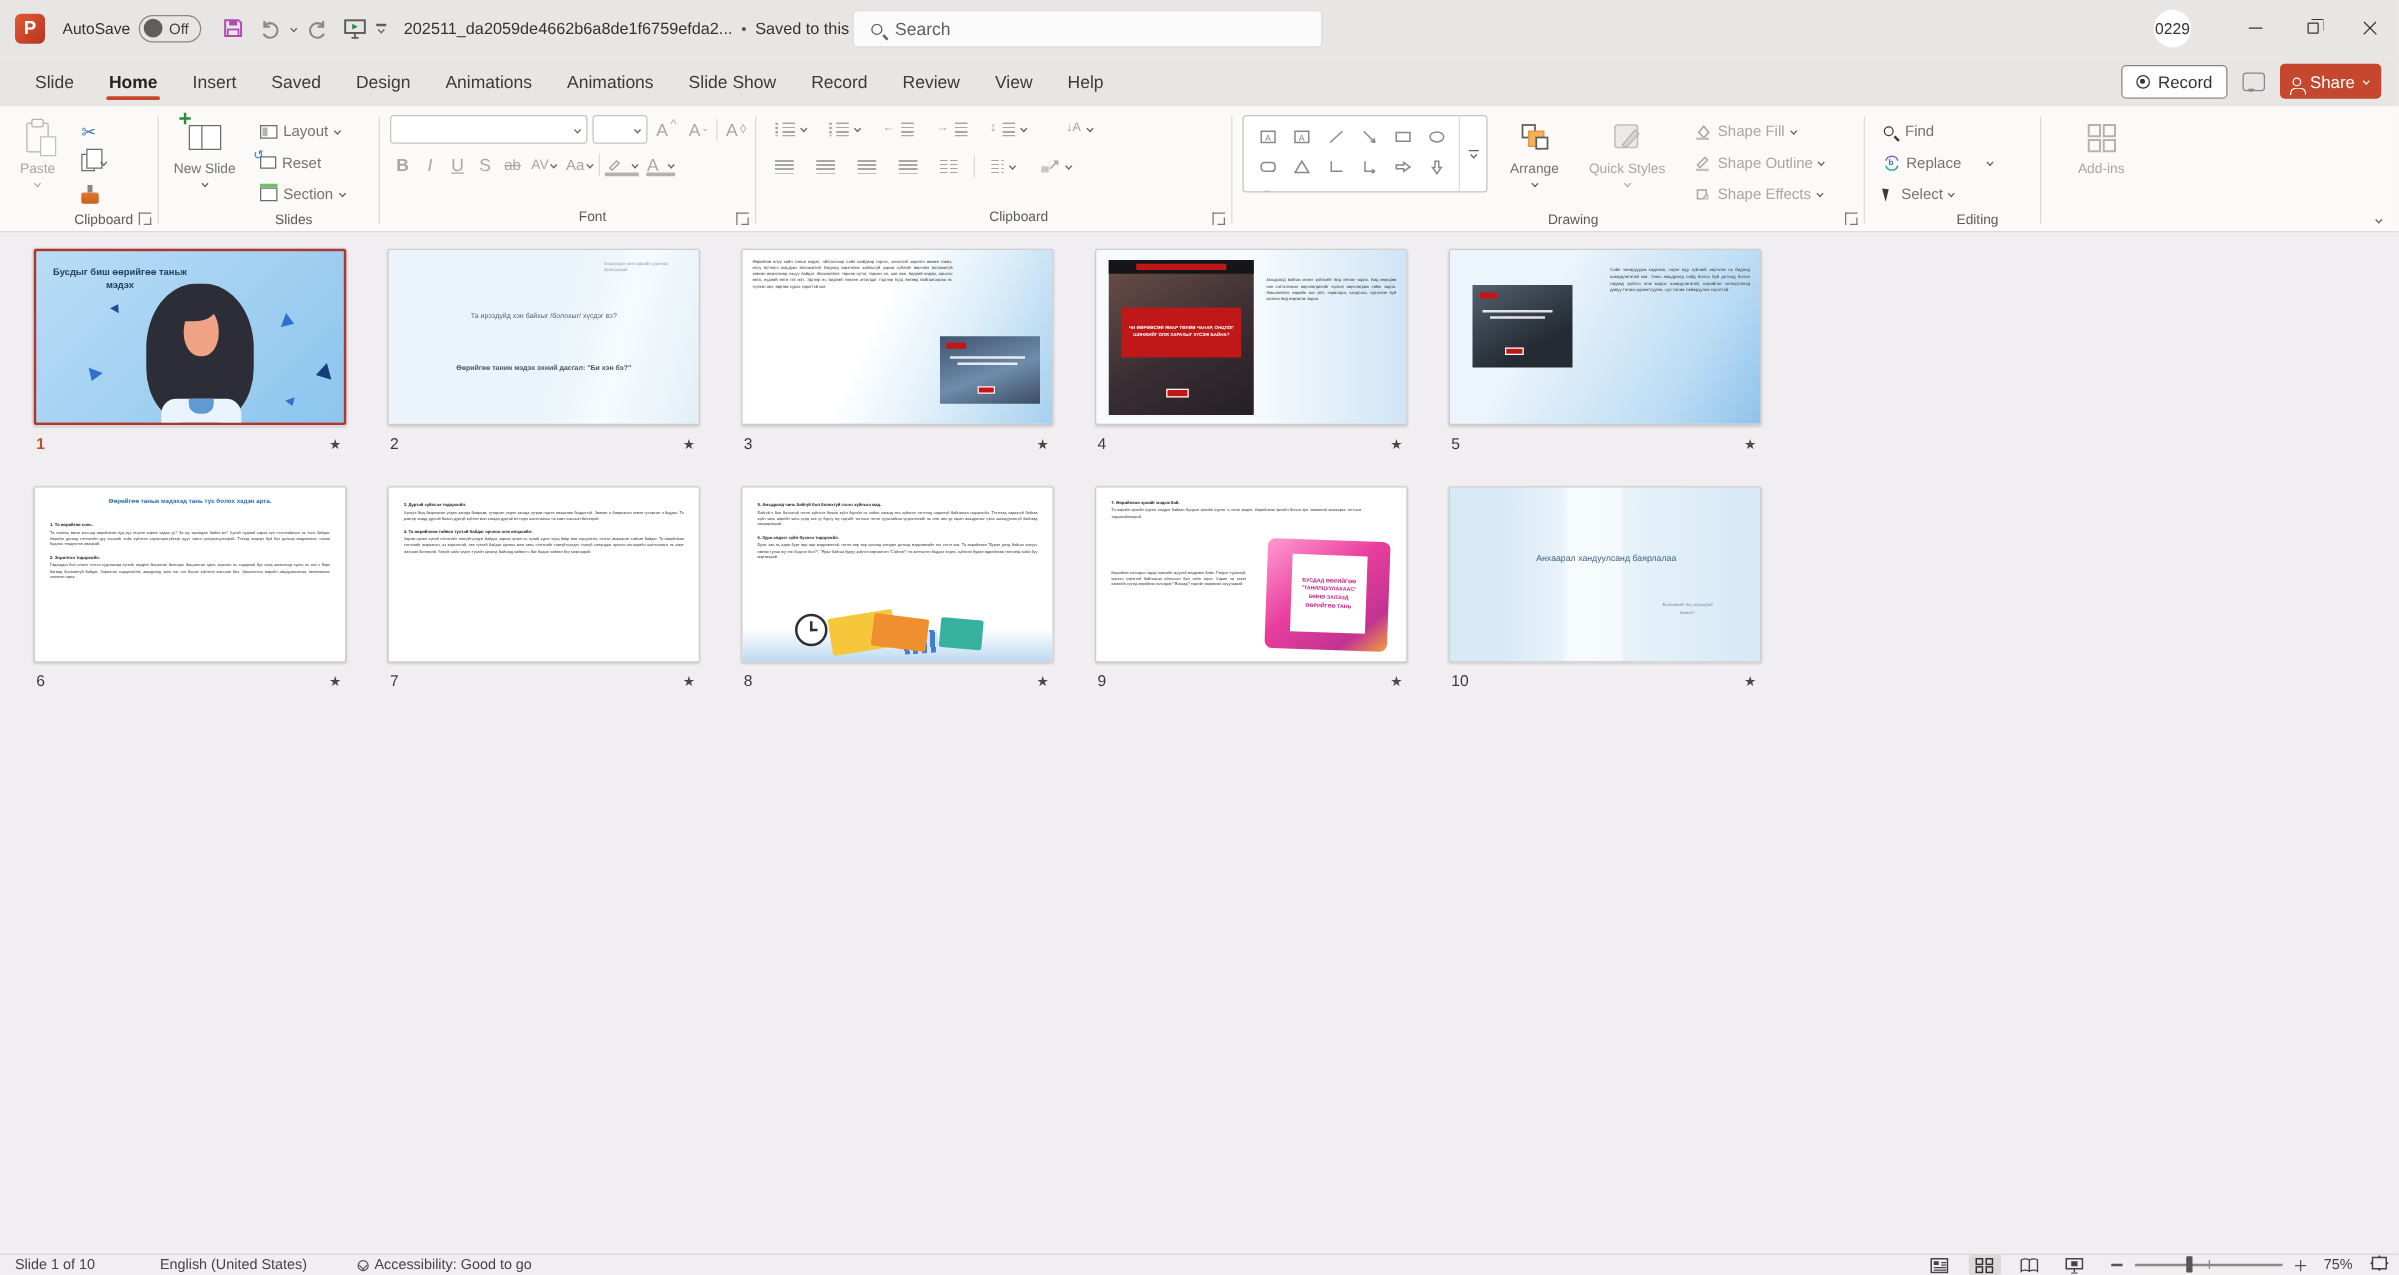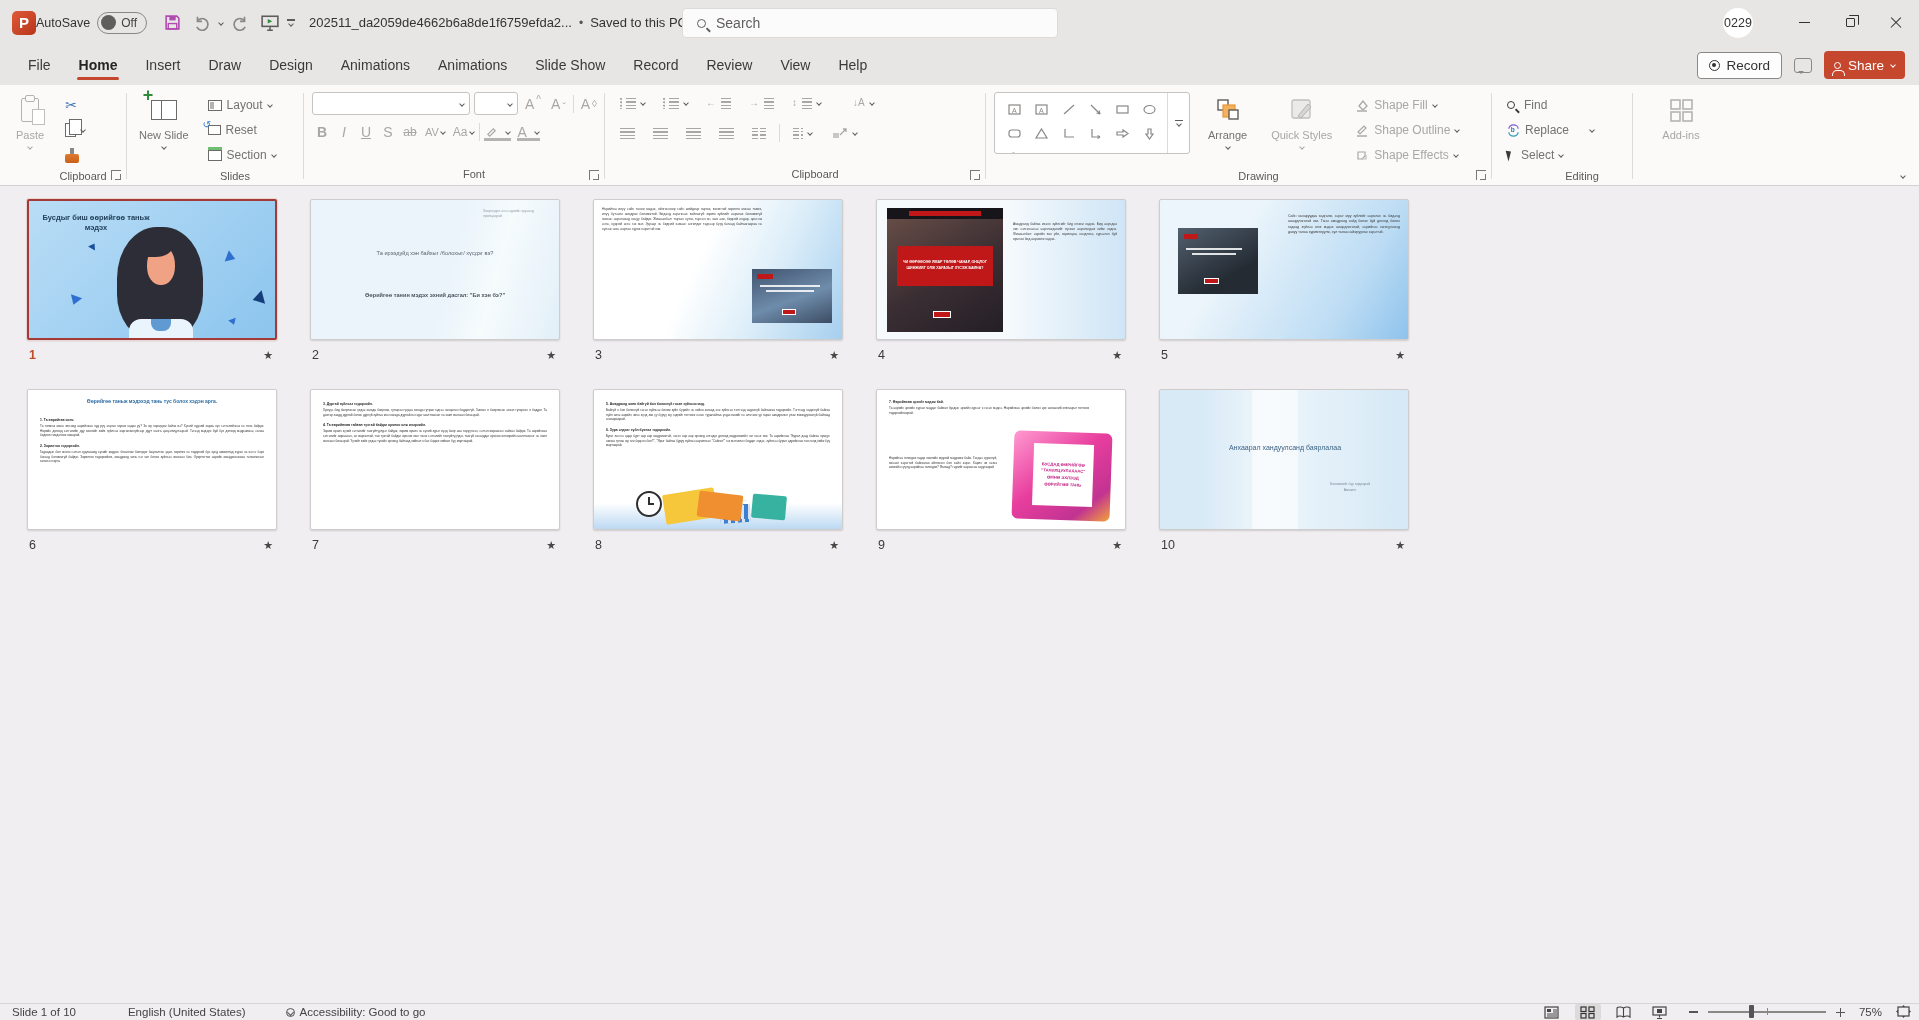--- a/index.html
+++ b/index.html
@@ -2,21 +2,21 @@
 <html><head>
 <meta charset="utf-8">
 <style>
   *{margin:0;padding:0;box-sizing:border-box;font-family:"Liberation Sans","DejaVu Sans",sans-serif;}
   html,body{width:1919px;height:1020px;overflow:hidden;background:#f0eef0;}
   .app{position:relative;width:1919px;height:1020px;}
 
   
   .titlebar{position:absolute;top:0;left:0;width:100%;height:45px;background:#e8e6e5;display:flex;align-items:center;}
   .pp-logo{width:24px;height:24px;margin-left:12px;border-radius:5px;background:linear-gradient(135deg,#e05a38,#b7351c);color:#fff;font-weight:bold;font-size:15px;display:flex;align-items:center;justify-content:center;}
-  .autosave{display:flex;align-items:center;gap:7px;font-size:12.5px;color:#333;}
+  .autosave{display:flex;align-items:center;gap:7px;margin-left:14px;font-size:12.5px;color:#333;}
   .as-pill{display:flex;align-items:center;gap:5px;border:1px solid #8a8886;border-radius:11px;height:22px;padding:0 9px 0 3px;font-size:12px;color:#444;background:transparent;}
   .as-knob{width:15px;height:15px;border-radius:50%;background:#605e5c;}
   .qat{display:flex;align-items:center;gap:4px;margin-left:12px;}
   .qat-btn{width:26px;height:26px;display:flex;align-items:center;justify-content:center;border-radius:4px;}
   .chev{width:6px;height:6px;border-right:1.4px solid #5f5d5b;border-bottom:1.4px solid #5f5d5b;transform:rotate(45deg);display:inline-block;}
   .chev.sm{width:4px;height:4px;}
   .doc-title{display:flex;align-items:center;gap:7px;margin-left:14px;font-size:13px;color:#333;white-space:nowrap;}
   .doc-dot{color:#555;font-size:12px;}
   .searchbox{position:absolute;left:682px;top:8px;width:376px;height:30px;background:#fcfbfb;border:1px solid #dddbd9;border-radius:4px;display:flex;align-items:center;gap:10px;padding-left:14px;}
   .mag{width:9px;height:9px;border:1.5px solid #605e5c;border-radius:50%;position:relative;flex:none;}
@@ -259,24 +259,24 @@
           <span class="ic-restore"></span>
         </div>
       <div class="winbtn">
           <span class="ic-close"></span>
         </div>
     </div>
   </div>
 
   <div class="tabsrow">
     <div class="tabs" id="tabs">
-        <div class="tab">File</div>
+        <div class="tab">Slide</div>
         <div class="tab active">Home</div>
         <div class="tab">Insert</div>
-        <div class="tab">Draw</div>
+        <div class="tab">Saved</div>
         <div class="tab">Design</div>
         <div class="tab">Animations</div>
         <div class="tab">Animations</div>
         <div class="tab">Slide Show</div>
         <div class="tab">Record</div>
         <div class="tab">Review</div>
         <div class="tab">View</div>
         <div class="tab">Help</div>
       </div>
     <div class="tabs-right">

